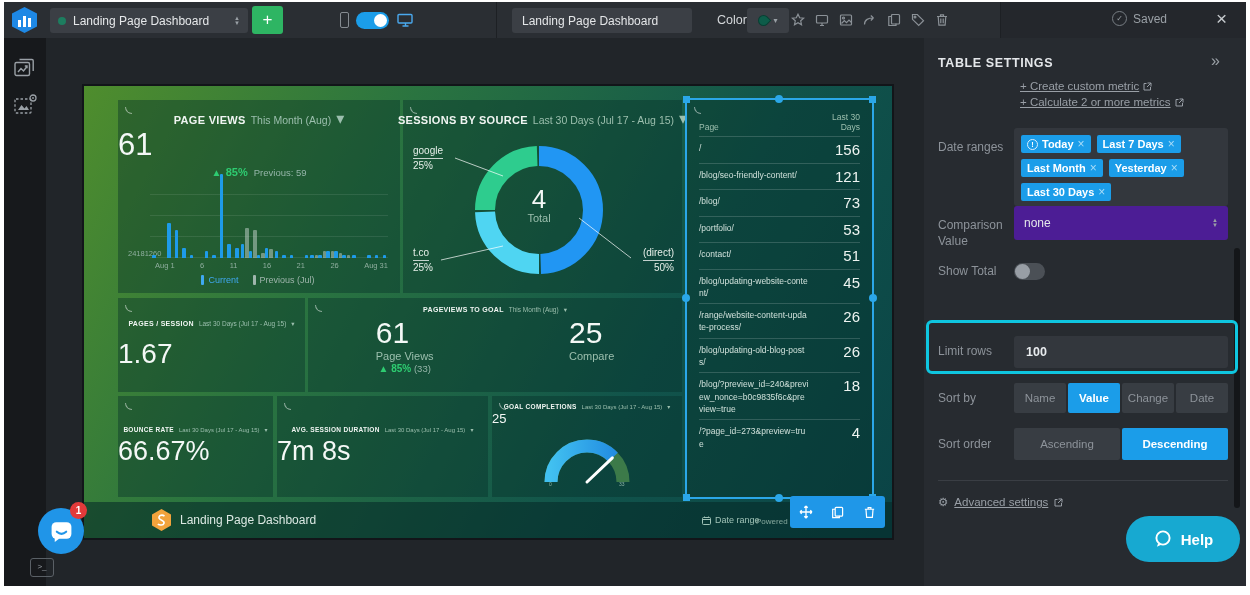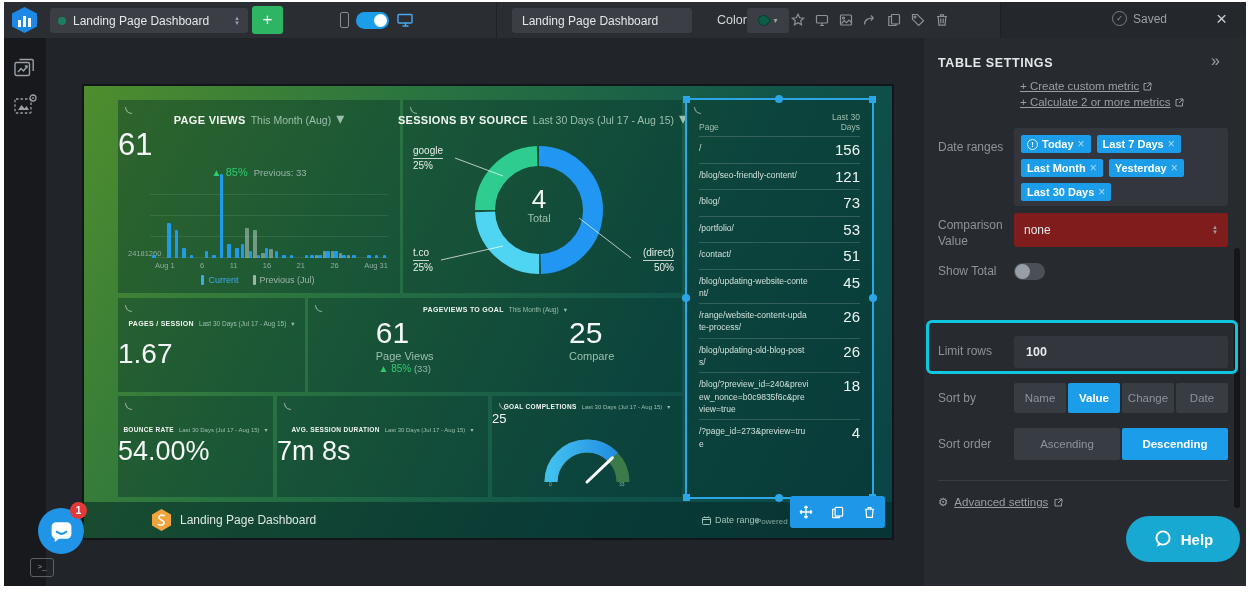--- a/index.html
+++ b/index.html
@@ -48,21 +48,21 @@
   .big-val{font-weight:300;color:#f4f8f6;text-align:left}
 
   
   #w-pv{left:34px;top:14px;width:282px;height:193px}
   #w-pv .w-head{margin-top:9px}
   #w-pv .w-title{font-size:11px}
   #w-pv .w-range{font-size:10.5px}
   #w-pv .big-val{font-size:31px;line-height:32px;margin-top:1px}
   .pv-delta{display:flex;justify-content:center;align-items:baseline;gap:6px;margin-top:1px}
   .delta-up{color:#2ecc71;font-weight:bold;font-size:10px}
-  .delta-pct{color:#2ecc71;font-weight:normal;font-size:11px}
+  .delta-pct{color:#2ecc71;font-weight:bold;font-size:11px}
   .muted{color:#95b5a9;font-size:9.5px}
   .pv-chart{position:absolute;left:10px;right:12px;top:74px}
   .pv-plot-row{display:flex}
   .pv-ylabels{width:22px;height:84px;display:flex;flex-direction:row;justify-content:space-between;align-items:flex-end;padding-right:5px;font-size:7.5px;color:#8fae9f}
   .pv-plot{flex:1;height:84px;display:flex;align-items:flex-end;background-image:repeating-linear-gradient(to top,rgba(255,255,255,.09) 0 1px,transparent 1px 21px)}
   .bar-group{flex:1;display:flex;align-items:flex-end;justify-content:center;gap:1px;height:100%}
   .bar{width:3.5px;border-radius:1px 1px 0 0}
   .bar.prev{background:rgba(200,214,208,.5)}
   .pv-xlabels{margin-left:27px;display:flex;justify-content:space-between;font-size:7.5px;color:#8fae9f;margin-top:3px}
   .pv-legend{display:flex;justify-content:center;gap:14px;margin-top:5px;font-size:9px}
@@ -134,21 +134,21 @@
   .settings{position:absolute;left:920px;top:36px;width:322px;bottom:0;background:#272b30;z-index:2}
   .set-title{position:absolute;left:14px;top:18px;font-size:12.5px;font-weight:bold;letter-spacing:.6px;color:#e4e7ea}
   .set-collapse{position:absolute;right:26px;top:14px;font-size:16px;color:#9aa0a6;cursor:pointer}
   .set-link{position:absolute;left:96px;font-size:11.5px;color:#999fa6;text-decoration:underline;cursor:pointer;display:flex;align-items:center;gap:4px}
   .row-label{position:absolute;left:14px;font-size:12px;color:#8d939a;width:74px;line-height:1.3}
   .ctl{position:absolute;left:90px;width:214px}
   .date-box{top:90px;height:78px;background:#33373d;border-radius:3px;padding:7px;display:flex;flex-wrap:wrap;gap:6px;align-content:flex-start}
   .chip{display:flex;align-items:center;gap:4px;background:#1b9de9;color:#fff;font-size:11px;font-weight:bold;border-radius:2px;padding:3px 6px;cursor:pointer}
   .chip-info{width:11px;height:11px;border:1.1px solid #d9efff;border-radius:50%;font-size:7.5px;font-weight:bold;display:inline-flex;align-items:center;justify-content:center}
   .chip-x{color:#a8dcf8;font-weight:normal;font-size:12px;line-height:10px;cursor:pointer}
-  .cmp-box{top:175px;height:34px;background:#7f1d1d;border-radius:3px;display:flex;align-items:center;padding:0 10px;color:#e4e7ea;font-size:12px}
+  .cmp-box{top:168px;height:34px;background:#4c1d95;border-radius:3px;display:flex;align-items:center;padding:0 10px;color:#e4e7ea;font-size:12px}
   .cmp-box .grow{flex:1}
   .toggle-off{position:absolute;left:90px;top:225px;width:31px;height:17px;background:#4b5056;border-radius:9px;cursor:pointer}
   .toggle-off .knob{position:absolute;left:1px;top:1px;width:15px;height:15px;border-radius:50%;background:#989ea5}
   .limit-input{position:absolute;left:90px;top:298px;width:214px;height:32px;background:#33373d;border:none;border-radius:3px;color:#e8ebee;font-size:12.5px;font-weight:bold;padding:0 12px;font-family:"Liberation Sans",sans-serif}
   .seg-group{position:absolute;left:90px;width:214px;display:flex;gap:2px}
   #sortby{top:345px}
   #sortorder{top:390px}
   .seg{flex:1;height:30px;background:#383d43;border:none;color:#8d939a;font-size:11.5px;border-radius:2px;cursor:pointer;font-family:"Liberation Sans",sans-serif}
   #sortorder .seg{height:32px}
   .seg.active{background:#1b9de9;color:#fff;font-weight:bold}
@@ -277,21 +277,21 @@
       <section class="widget" id="w-pv">
         <span class="corner"></span>
         <div class="w-head">
           <span class="w-title">PAGE VIEWS</span>
           <span class="w-range">This Month (Aug)</span>
           <span class="w-dd">▾</span>
         </div>
         <div class="big-val">61</div>
         <div class="pv-delta">
           <span><span class="delta-up">▲</span> <span class="delta-pct">85%</span></span>
-          <span class="muted">Previous: 33</span>
+          <span class="muted">Previous: 59</span>
         </div>
         <div class="pv-chart">
           <div class="pv-plot-row">
             <div class="pv-ylabels">
                 <span>24</span>
                 <span>18</span>
                 <span>12</span>
                 <span>6</span>
                 <span>0</span>
               </div>
@@ -536,21 +536,21 @@
         </div>
       </section>
 
       <section class="widget w-xs" id="w-br">
         <span class="corner"></span>
         <div class="w-head">
           <span class="w-title">BOUNCE RATE</span>
           <span class="w-range">Last 30 Days (Jul 17 - Aug 15)</span>
           <span class="w-dd">▾</span>
         </div>
-        <div class="big-val">54.00%</div>
+        <div class="big-val">66.67%</div>
       </section>
 
       <section class="widget w-xs" id="w-ad">
         <span class="corner"></span>
         <div class="w-head">
           <span class="w-title">AVG. SESSION DURATION</span>
           <span class="w-range">Last 30 Days (Jul 17 - Aug 15)</span>
           <span class="w-dd">▾</span>
         </div>
         <div class="big-val">7m 8s</div>

